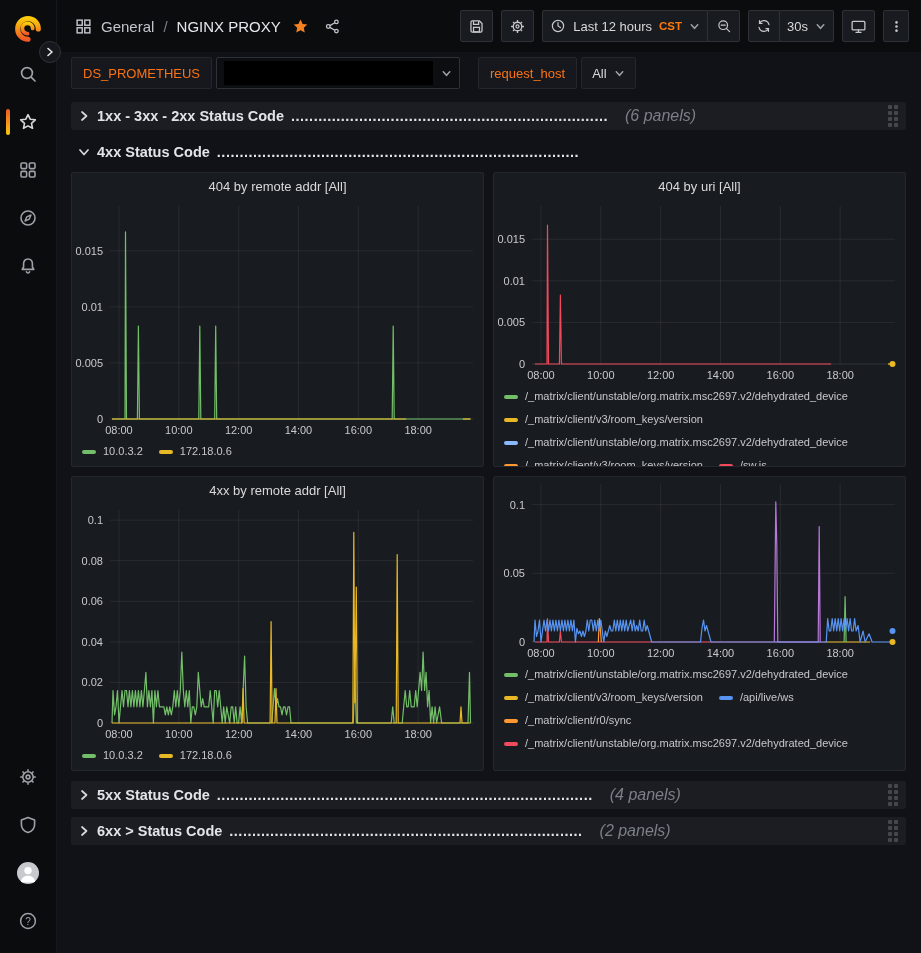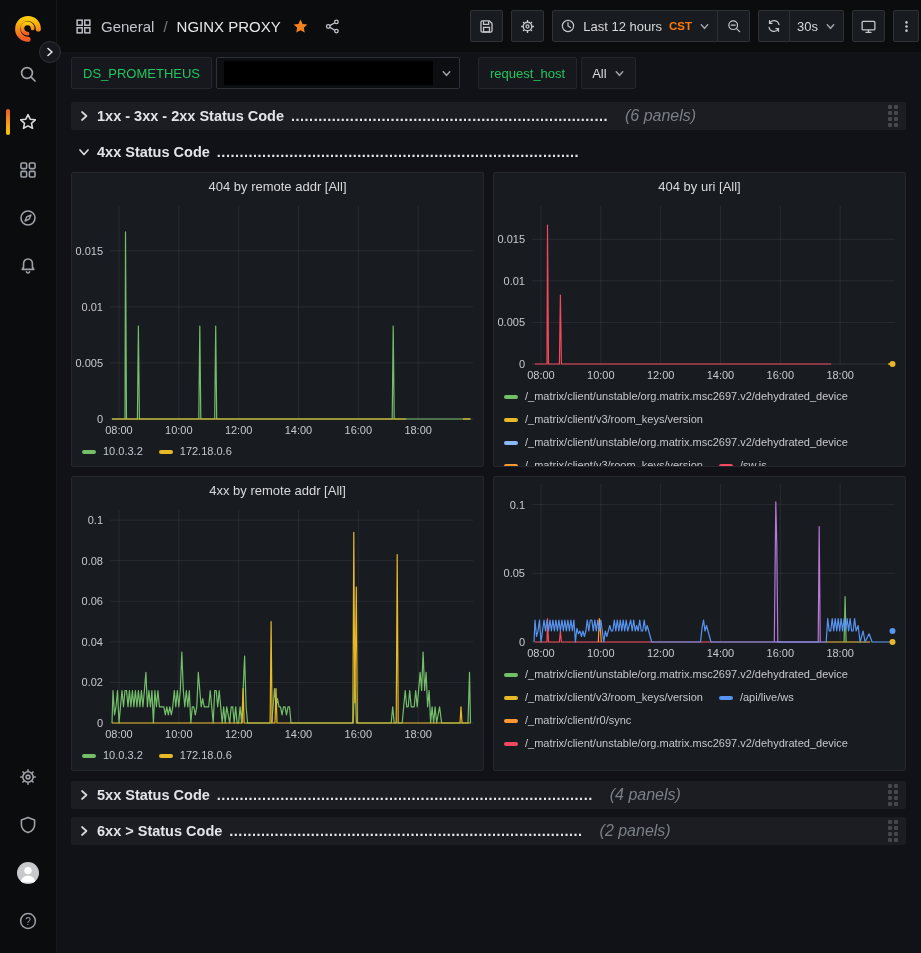--- a/index.html
+++ b/index.html
@@ -12,21 +12,21 @@
   .side-group{display:flex;flex-direction:column;align-items:center;}
   .side-bottom{margin-top:auto;}
   .side-icon{width:48px;height:48px;display:flex;align-items:center;justify-content:center;color:#9da1a8;position:relative;cursor:pointer;}
   .side-icon.active{color:#d8d9da;}
   .side-icon.active::before{content:"";position:absolute;left:2px;top:11px;width:4px;height:26px;border-radius:2px;background:linear-gradient(#f05a28,#fbca0a);}
   .sidebar-expand{position:absolute;left:39px;top:41px;width:22px;height:22px;border-radius:50%;background:#17181d;border:1px solid #2e3136;color:#e8e9ea;display:flex;align-items:center;justify-content:center;z-index:6;cursor:pointer;padding:0;}
 
   
   .main{flex:1;min-width:0;display:flex;flex-direction:column;}
 
-  .topnav{height:52px;flex:none;background:#0b0c0e;display:flex;align-items:center;padding:0 2px 0 18px;}
+  .topnav{height:52px;flex:none;background:#0b0c0e;display:flex;align-items:center;padding:0 12px 0 18px;}
   .breadcrumb{display:flex;align-items:center;gap:9px;font-size:15px;}
   .crumb-section{color:#c3c4cc;cursor:pointer;}
   .crumb-sep{color:#7b7f87;}
   .crumb-title{color:#e6e7ea;}
   .crumb-icon{color:#c3c4cc;display:flex;}
   .fav-star{color:#f5821f;display:flex;margin-left:2px;cursor:pointer;}
   .share-ic{color:#c3c4cc;display:flex;margin-left:6px;cursor:pointer;}
 
   .toolbar{margin-left:auto;display:flex;align-items:center;gap:8px;}
   .tb-group{display:flex;}
@@ -34,21 +34,21 @@
   .tb-group .tb-btn{border-radius:0;}
   .tb-group .tb-btn:first-child{border-radius:2px 0 0 2px;}
   .tb-group .tb-btn:last-child{border-radius:0 2px 2px 0;border-left:none;}
   .tb-btn .lbl{color:#d8d9da;white-space:nowrap;}
   .tz{color:#ff780a;font-size:11.5px;font-weight:700;}
   .tb-btn.kebab{min-width:26px;padding:0 4px;}
   .chev{color:#9da1a8;display:flex;}
 
   
   .submenu{flex:none;display:flex;align-items:center;padding:5px 14px 7px;gap:4px;background:#111217;}
-  .var-label{height:32px;display:flex;align-items:center;padding:0 11px;background:#16181d;border:1px solid #24262c;border-radius:2px;color:#22c55e;font-size:13px;font-weight:500;cursor:pointer;box-sizing:border-box;white-space:nowrap;}
+  .var-label{height:32px;display:flex;align-items:center;padding:0 11px;background:#16181d;border:1px solid #24262c;border-radius:2px;color:#f97316;font-size:13px;font-weight:500;cursor:pointer;box-sizing:border-box;white-space:nowrap;}
   .var-value{width:244px;height:32px;background:#0d0e12;border:1px solid #2e3136;border-radius:2px;display:flex;align-items:center;padding:0 7px;gap:8px;cursor:pointer;box-sizing:border-box;}
   .redacted{flex:1;height:24px;background:#000;}
   .var-sm{height:32px;display:flex;align-items:center;gap:7px;padding:12px 10px;background:#16181d;border:1px solid #24262c;border-radius:2px;color:#d8d9da;font-size:13px;cursor:pointer;box-sizing:border-box;}
   .gap14{width:10px;}
 
   
   .scroll{flex:1;padding:6px 15px 0 14px;overflow:hidden;}
   .dash-row{height:28px;display:flex;align-items:center;gap:7px;margin-bottom:8px;padding:0 6px 0 7px;border-radius:2px;cursor:pointer;}
   .dash-row.collapsed{background:#1b1d22;}
   .dash-row.expanded{margin-bottom:6px;}

